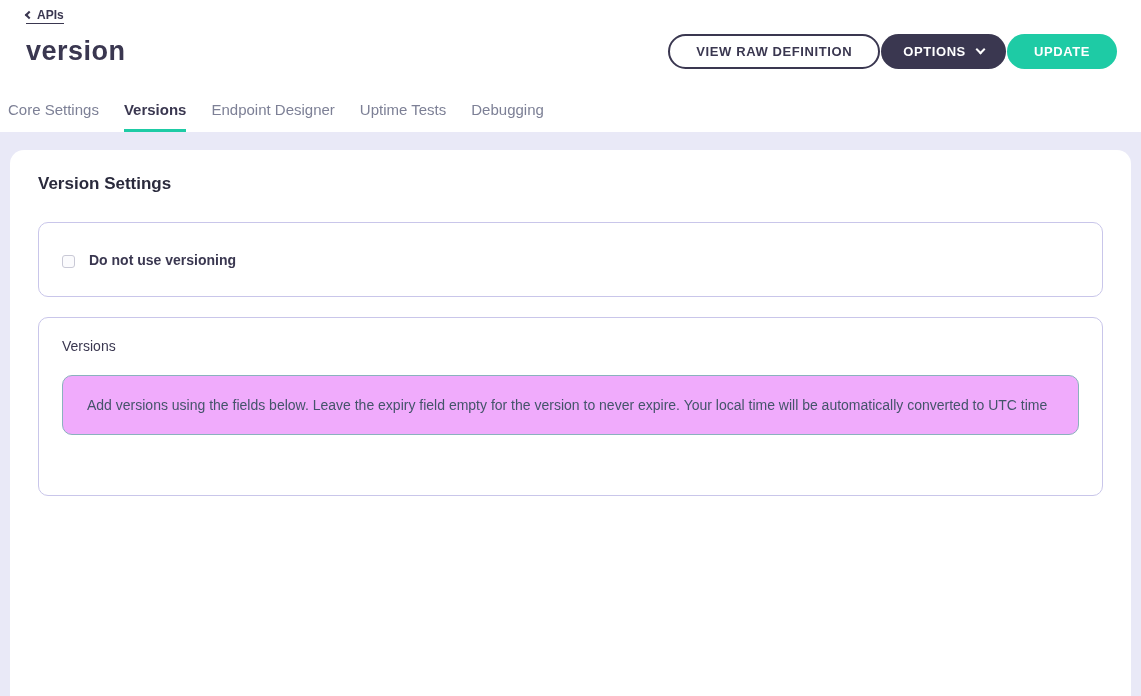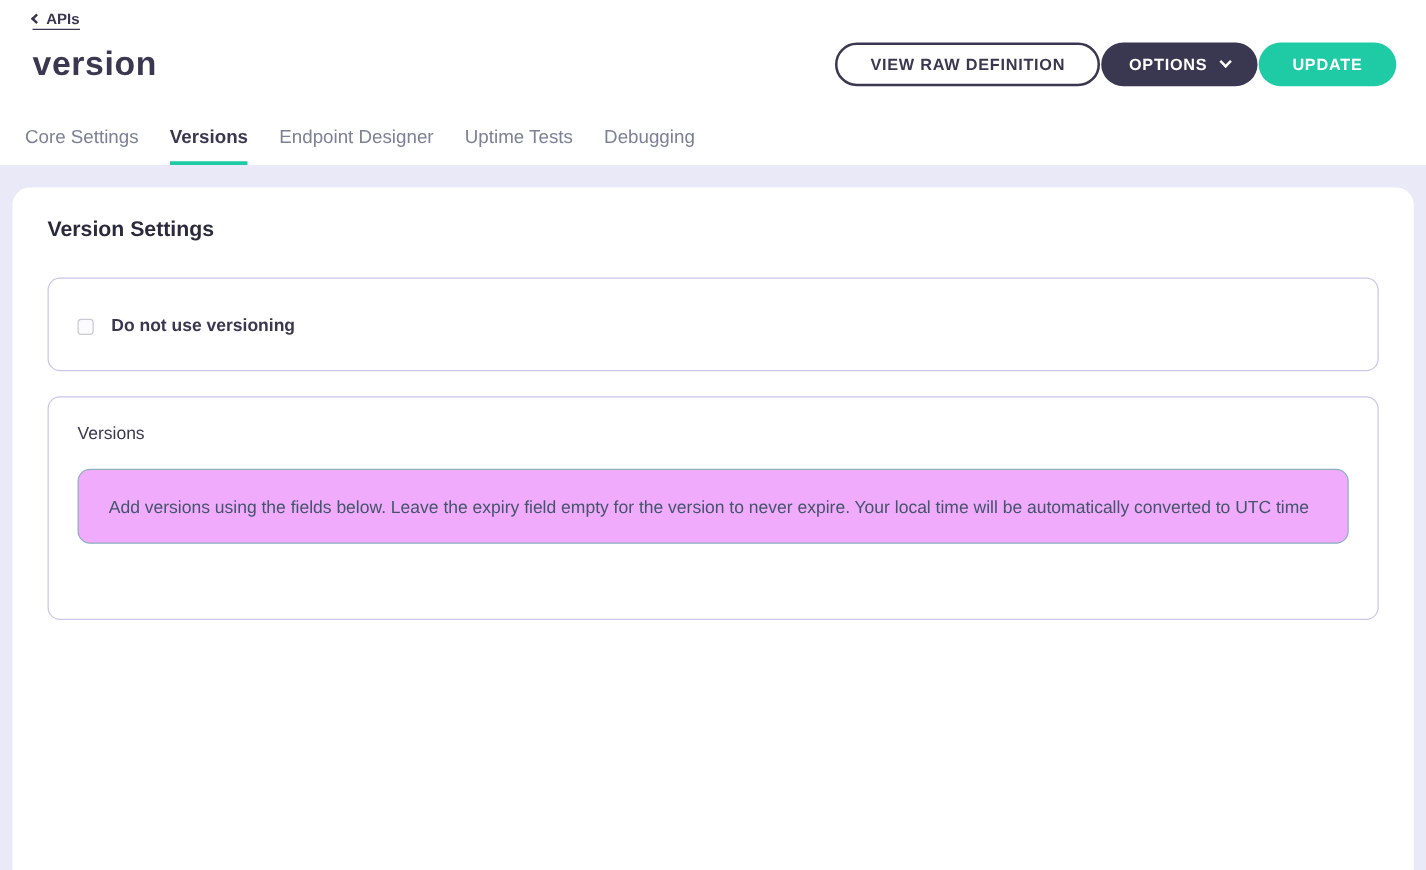--- a/index.html
+++ b/index.html
@@ -94,21 +94,21 @@
   }
 
   
   .tabs {
     display: flex;
     gap: 25px;
     margin-top: 13px;
     padding-left: 2px;
     position: absolute;
     bottom: 0;
-    left: 18px;
+    left: 6px;
   }
   .tab {
     font-size: 15px;
     color: #7D8096;
     padding-bottom: 11px;
     border-bottom: 3px solid transparent;
     cursor: pointer;
     white-space: nowrap;
   }
   .tab.active {

